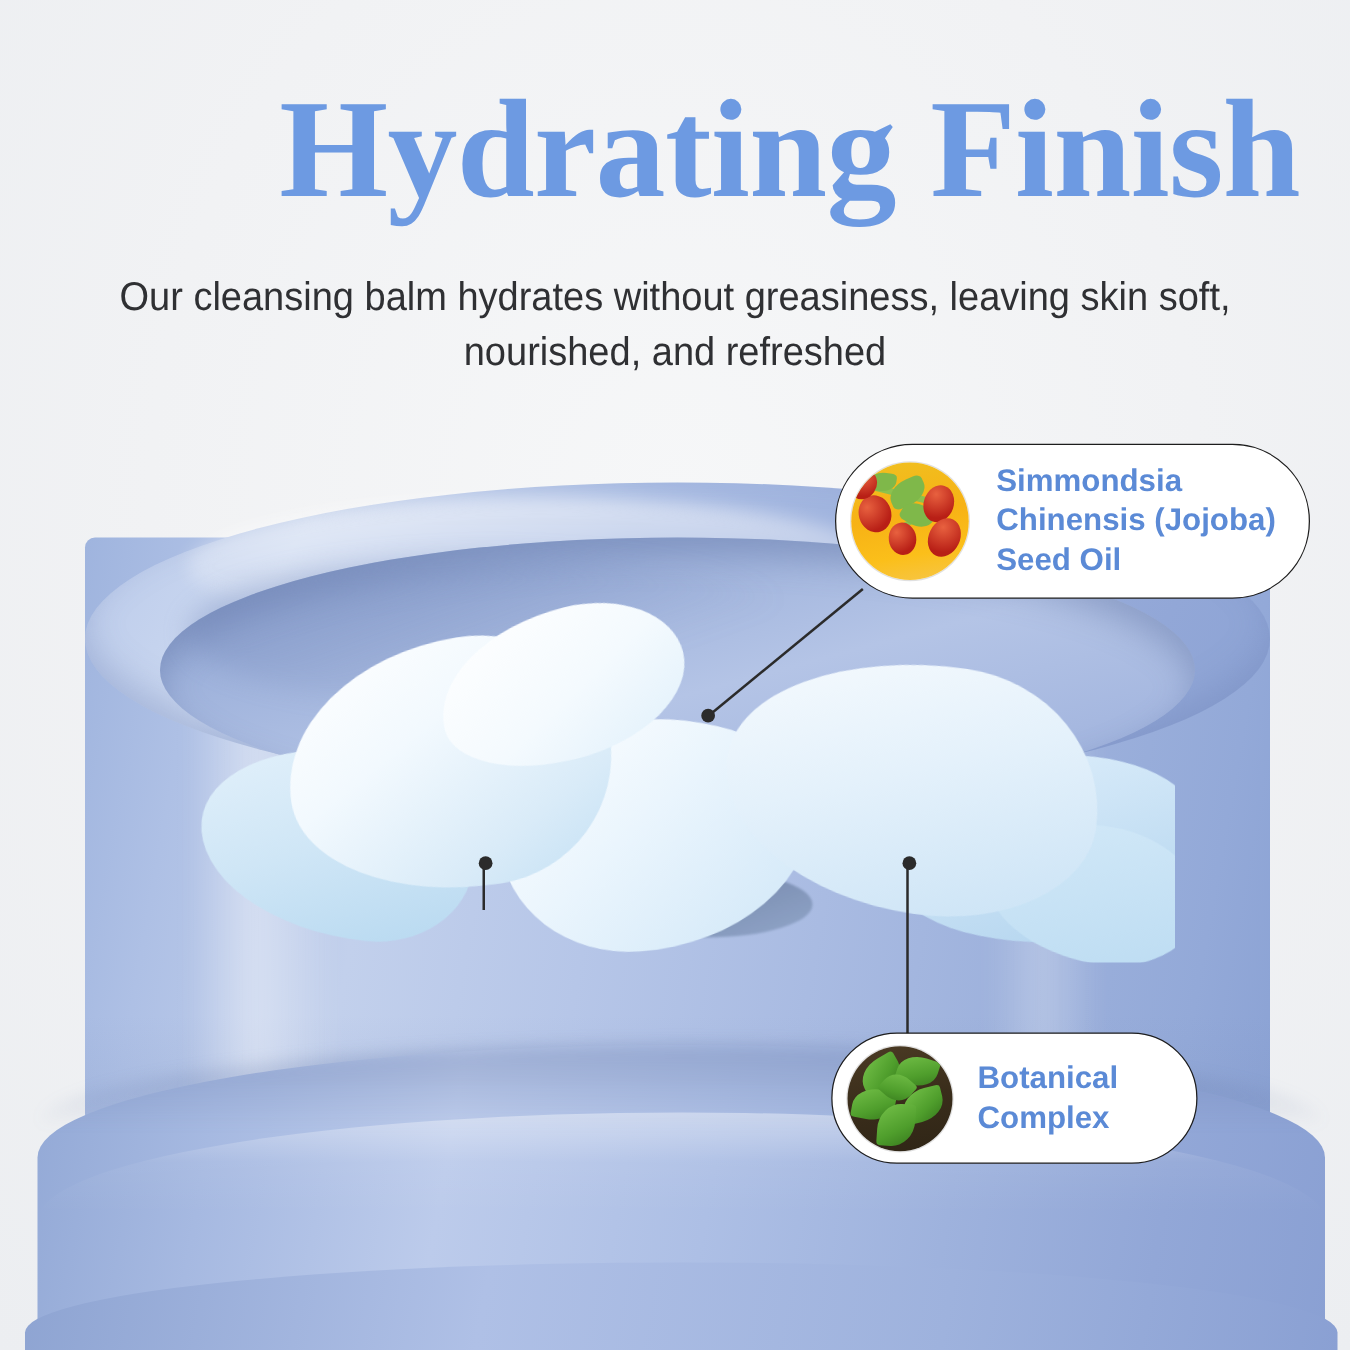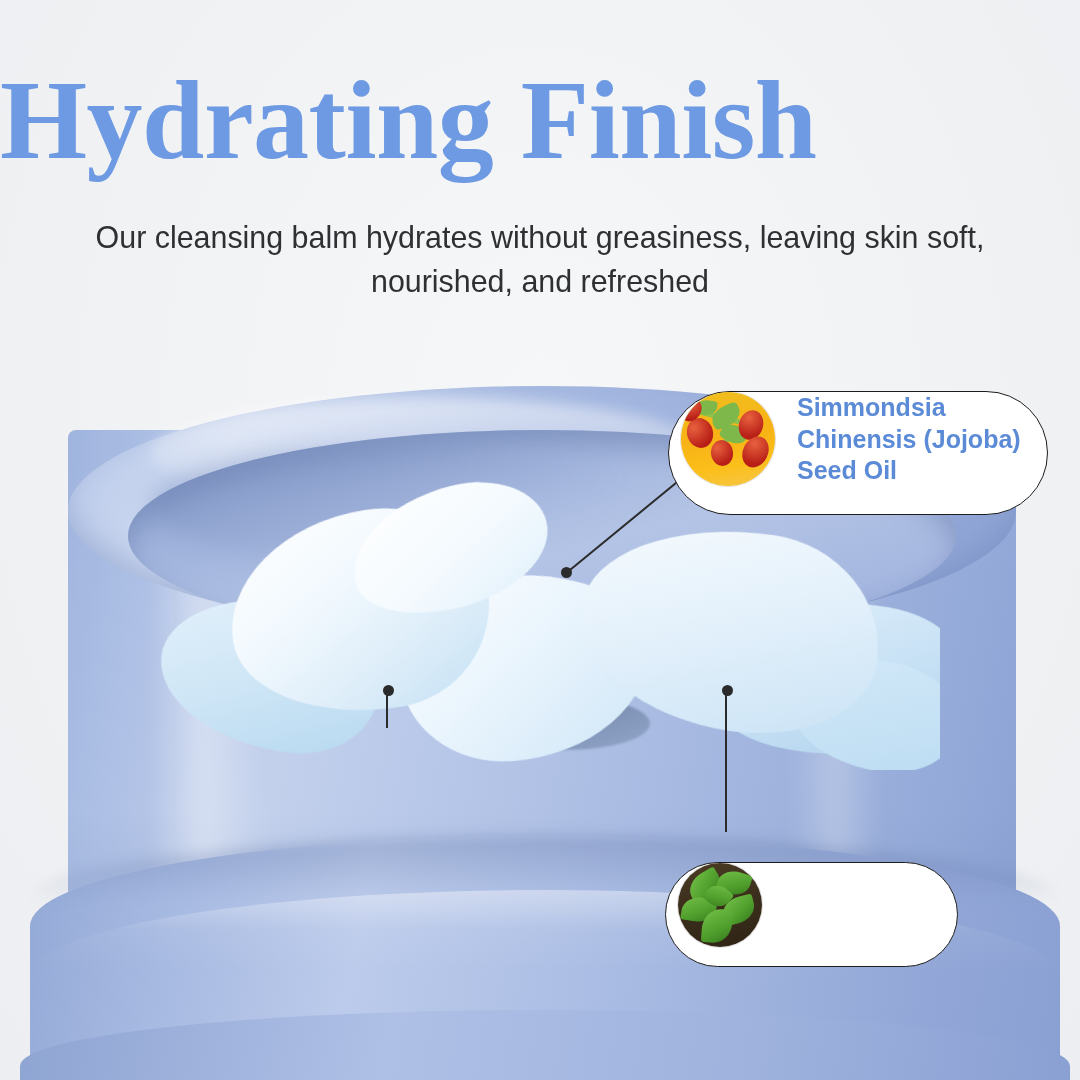--- a/index.html
+++ b/index.html
@@ -7,21 +7,21 @@
     width:1080px;height:1080px;
     background:#f2f3f5;
     font-family:"Liberation Sans", sans-serif;
     overflow:hidden;
   }
   #stage{position:relative;width:1080px;height:1080px;overflow:hidden;
          background:radial-gradient(ellipse at 50% 38%, #f6f7f8 0%, #f1f2f4 55%, #eceef1 100%);}
 
   
   .title{
-    position:absolute;left:0;top:62px;width:1040px;text-align:left;
+    position:absolute;left:0;top:62px;width:1040px;text-align:right;
     font-family:"Liberation Serif", "DejaVu Serif", serif;
     font-weight:700;font-size:112px;line-height:1.05;
     color:#6d9ae2;letter-spacing:-0.5px;
   }
   .subtitle{
     position:absolute;left:0;top:215px;width:1080px;text-align:center;
     font-family:"Liberation Sans", sans-serif;
     font-size:32px;line-height:1.38;color:#2f3033;font-weight:400;
     transform:scaleX(.95);transform-origin:50% 0;
   }
@@ -123,24 +123,23 @@
     border-radius:50% 50% 0 0/70% 70% 0 0;
     background:linear-gradient(100deg,#8ea4d2,#afc0e6 35%,#9eb2dd 70%,#8aa0d3 100%);
   }
 
   
   .pointer{position:absolute;background:#2b2b2b;transform-origin:0 0;height:1.6px;}
   .dot{position:absolute;width:11px;height:11px;border-radius:50%;background:#2b2b2b;}
 
   
   .card{
-    position:absolute;display:flex;align-items:flex-start;
+    position:absolute;display:flex;align-items:center;
     background:#ffffff;border:1.6px solid #1d1d1d;border-radius:999px;
     box-sizing:border-box;
-    margin-top:36px;
   }
   .card-text{
     font-family:"Liberation Sans", sans-serif;
     font-weight:700;font-size:25px;line-height:1.26;color:#5b8ad6;
     white-space:pre-line;
   }
   .thumb{
     border-radius:50%;flex:0 0 auto;overflow:hidden;position:relative;
     box-shadow:0 0 0 1px rgba(0,0,0,.12);
   }
@@ -227,15 +226,17 @@
 
   <div class="card" style="left:665px;top:826px;width:293px;height:105px;padding:0 16px 0 12px;">
     <div class="thumb thumb-bot" style="width:84px;height:84px;">
       <div class="bo-leaf" style="left:10px;top:10px;width:34px;height:26px;transform:rotate(-30deg);"></div>
       <div class="bo-leaf" style="left:40px;top:8px;width:32px;height:24px;transform:rotate(18deg);"></div>
       <div class="bo-leaf" style="left:4px;top:34px;width:34px;height:25px;transform:rotate(10deg);"></div>
       <div class="bo-leaf" style="left:44px;top:34px;width:33px;height:26px;transform:rotate(-14deg);"></div>
       <div class="bo-leaf" style="left:24px;top:46px;width:30px;height:34px;transform:rotate(4deg);"></div>
       <div class="bo-leaf" style="left:28px;top:22px;width:24px;height:22px;transform:rotate(42deg);"></div>
     </div>
+    <div class="card-text" style="margin-left:20px;">Botanical
+Complex</div>
   </div>
 
 </div>
 
 </body></html>

